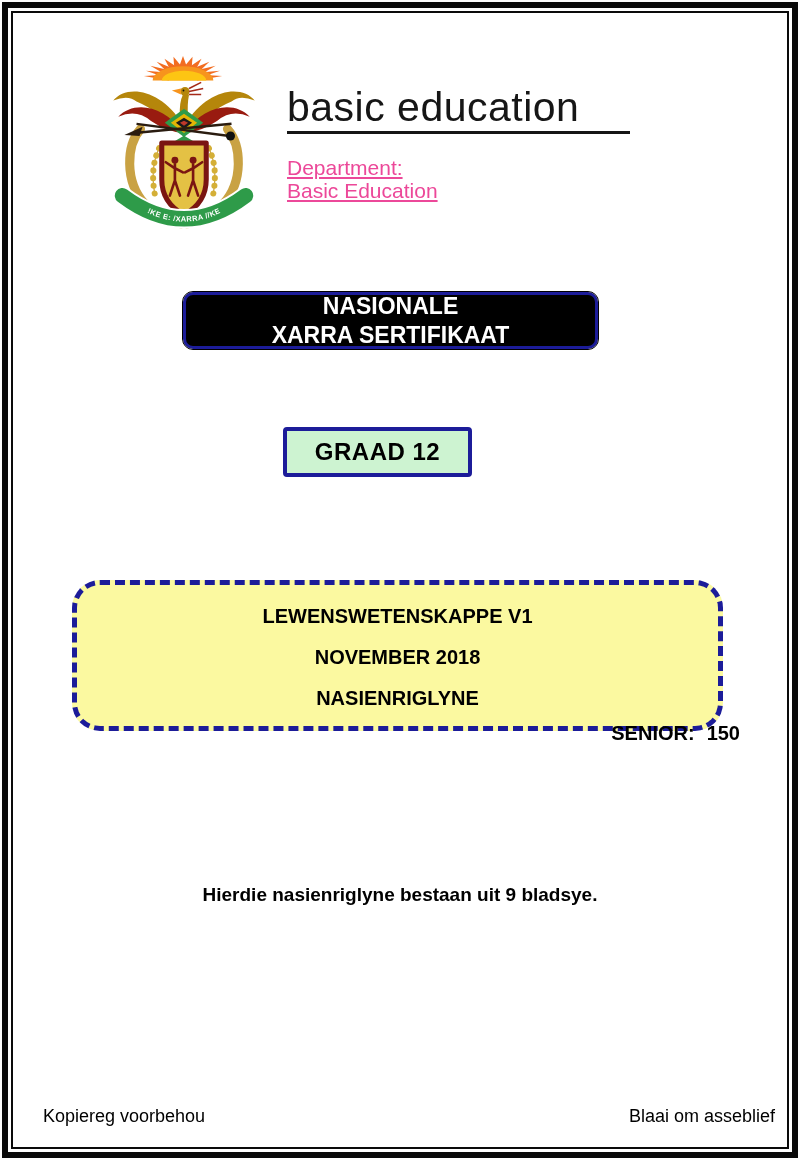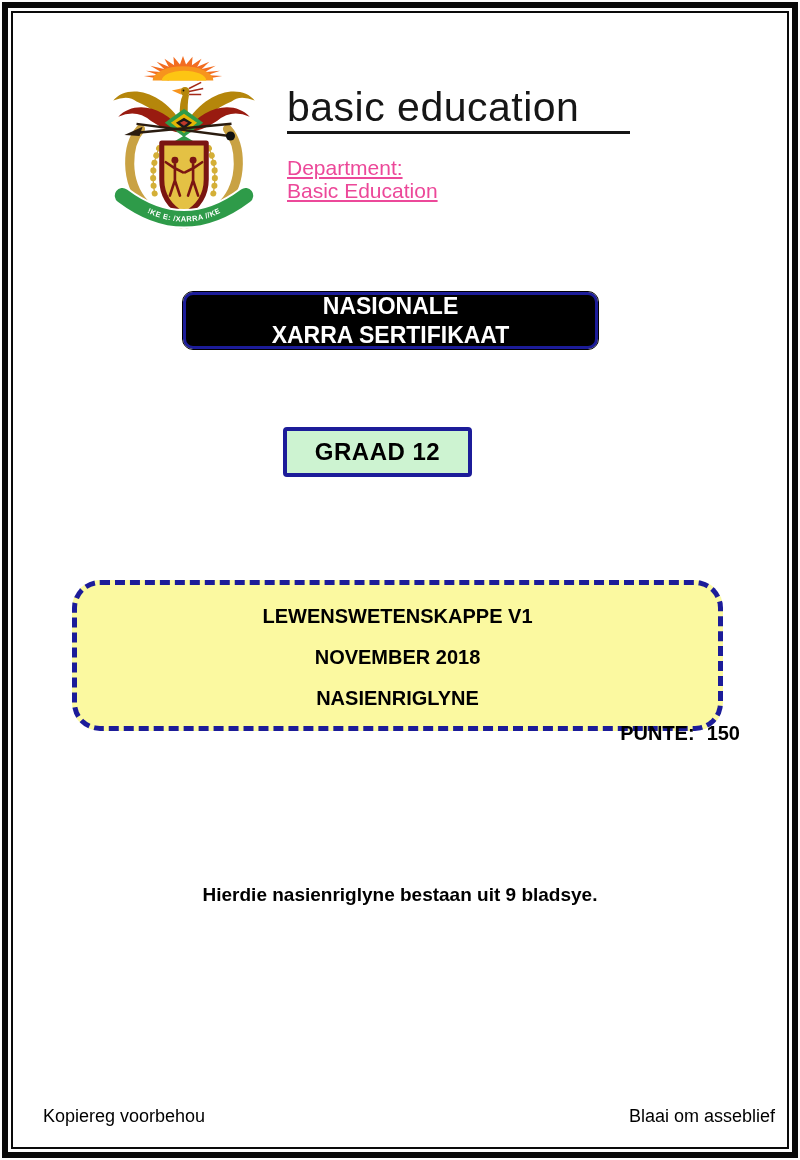--- a/index.html
+++ b/index.html
@@ -175,20 +175,20 @@
   <span>GRAAD 12</span>
 </div>
 
 <div class="exam-box">
   <div>LEWENSWETENSKAPPE V1</div>
   <div>NOVEMBER 2018</div>
   <div>NASIENRIGLYNE</div>
 </div>
 
 <div class="marks">
-  <span>PUNTE:</span>
+  <span>SENIOR:</span>
   <span>150</span>
 </div>
 
 <div class="pages-note">Hierdie nasienriglyne bestaan uit 9 bladsye.</div>
 
 <div class="footer-left">Kopiereg voorbehou</div>
 <div class="footer-right">Blaai om asseblief</div>
 
 </body></html>

